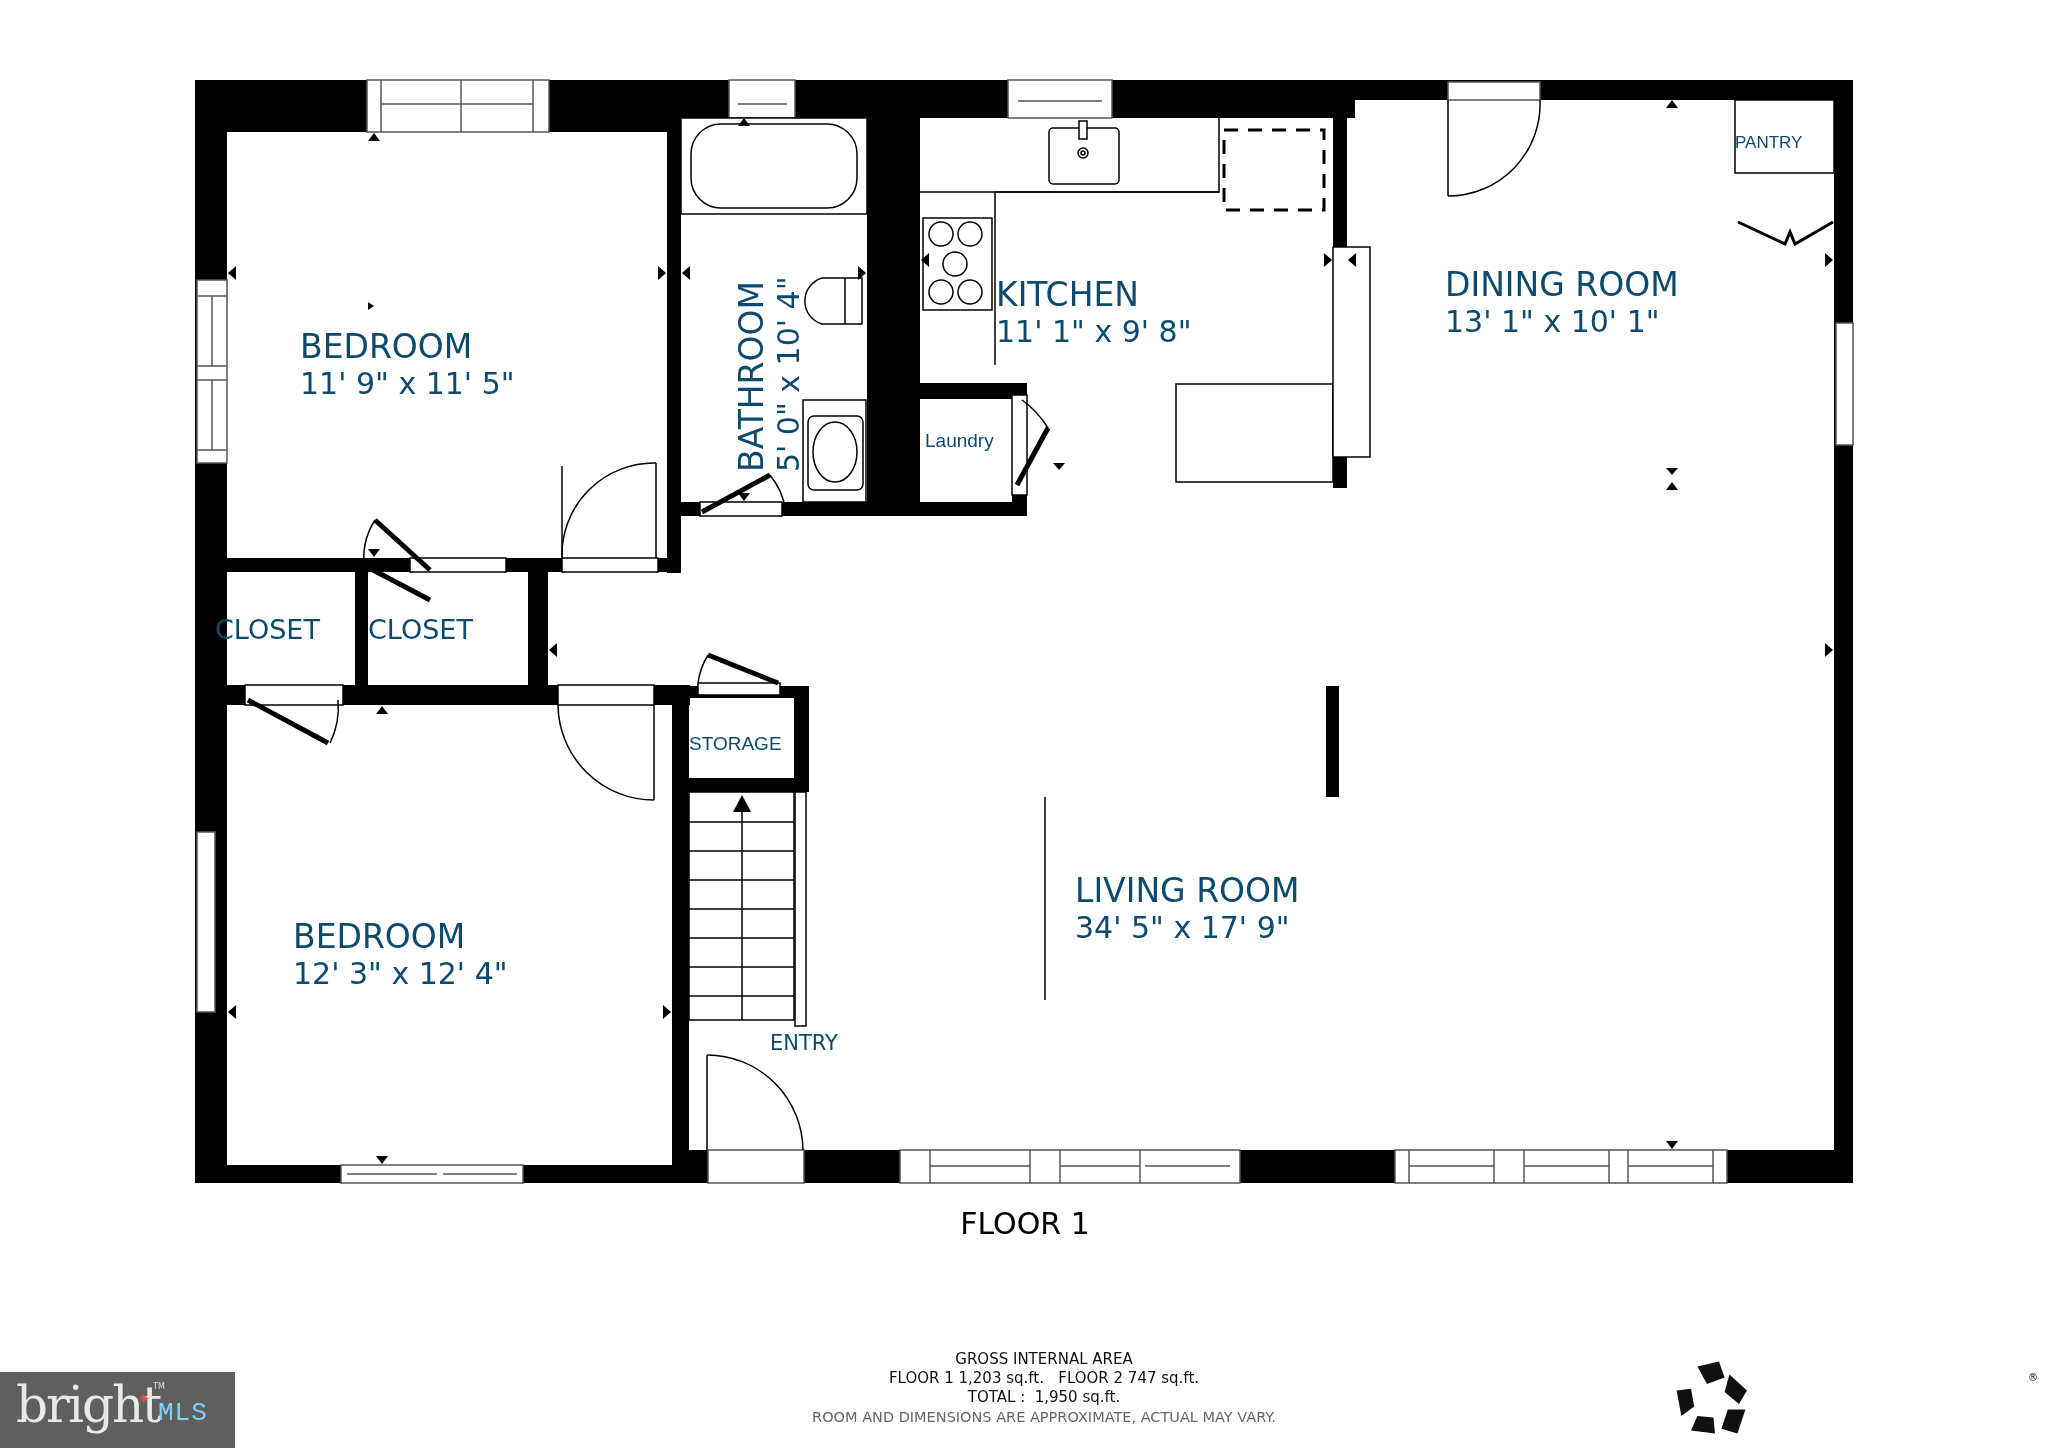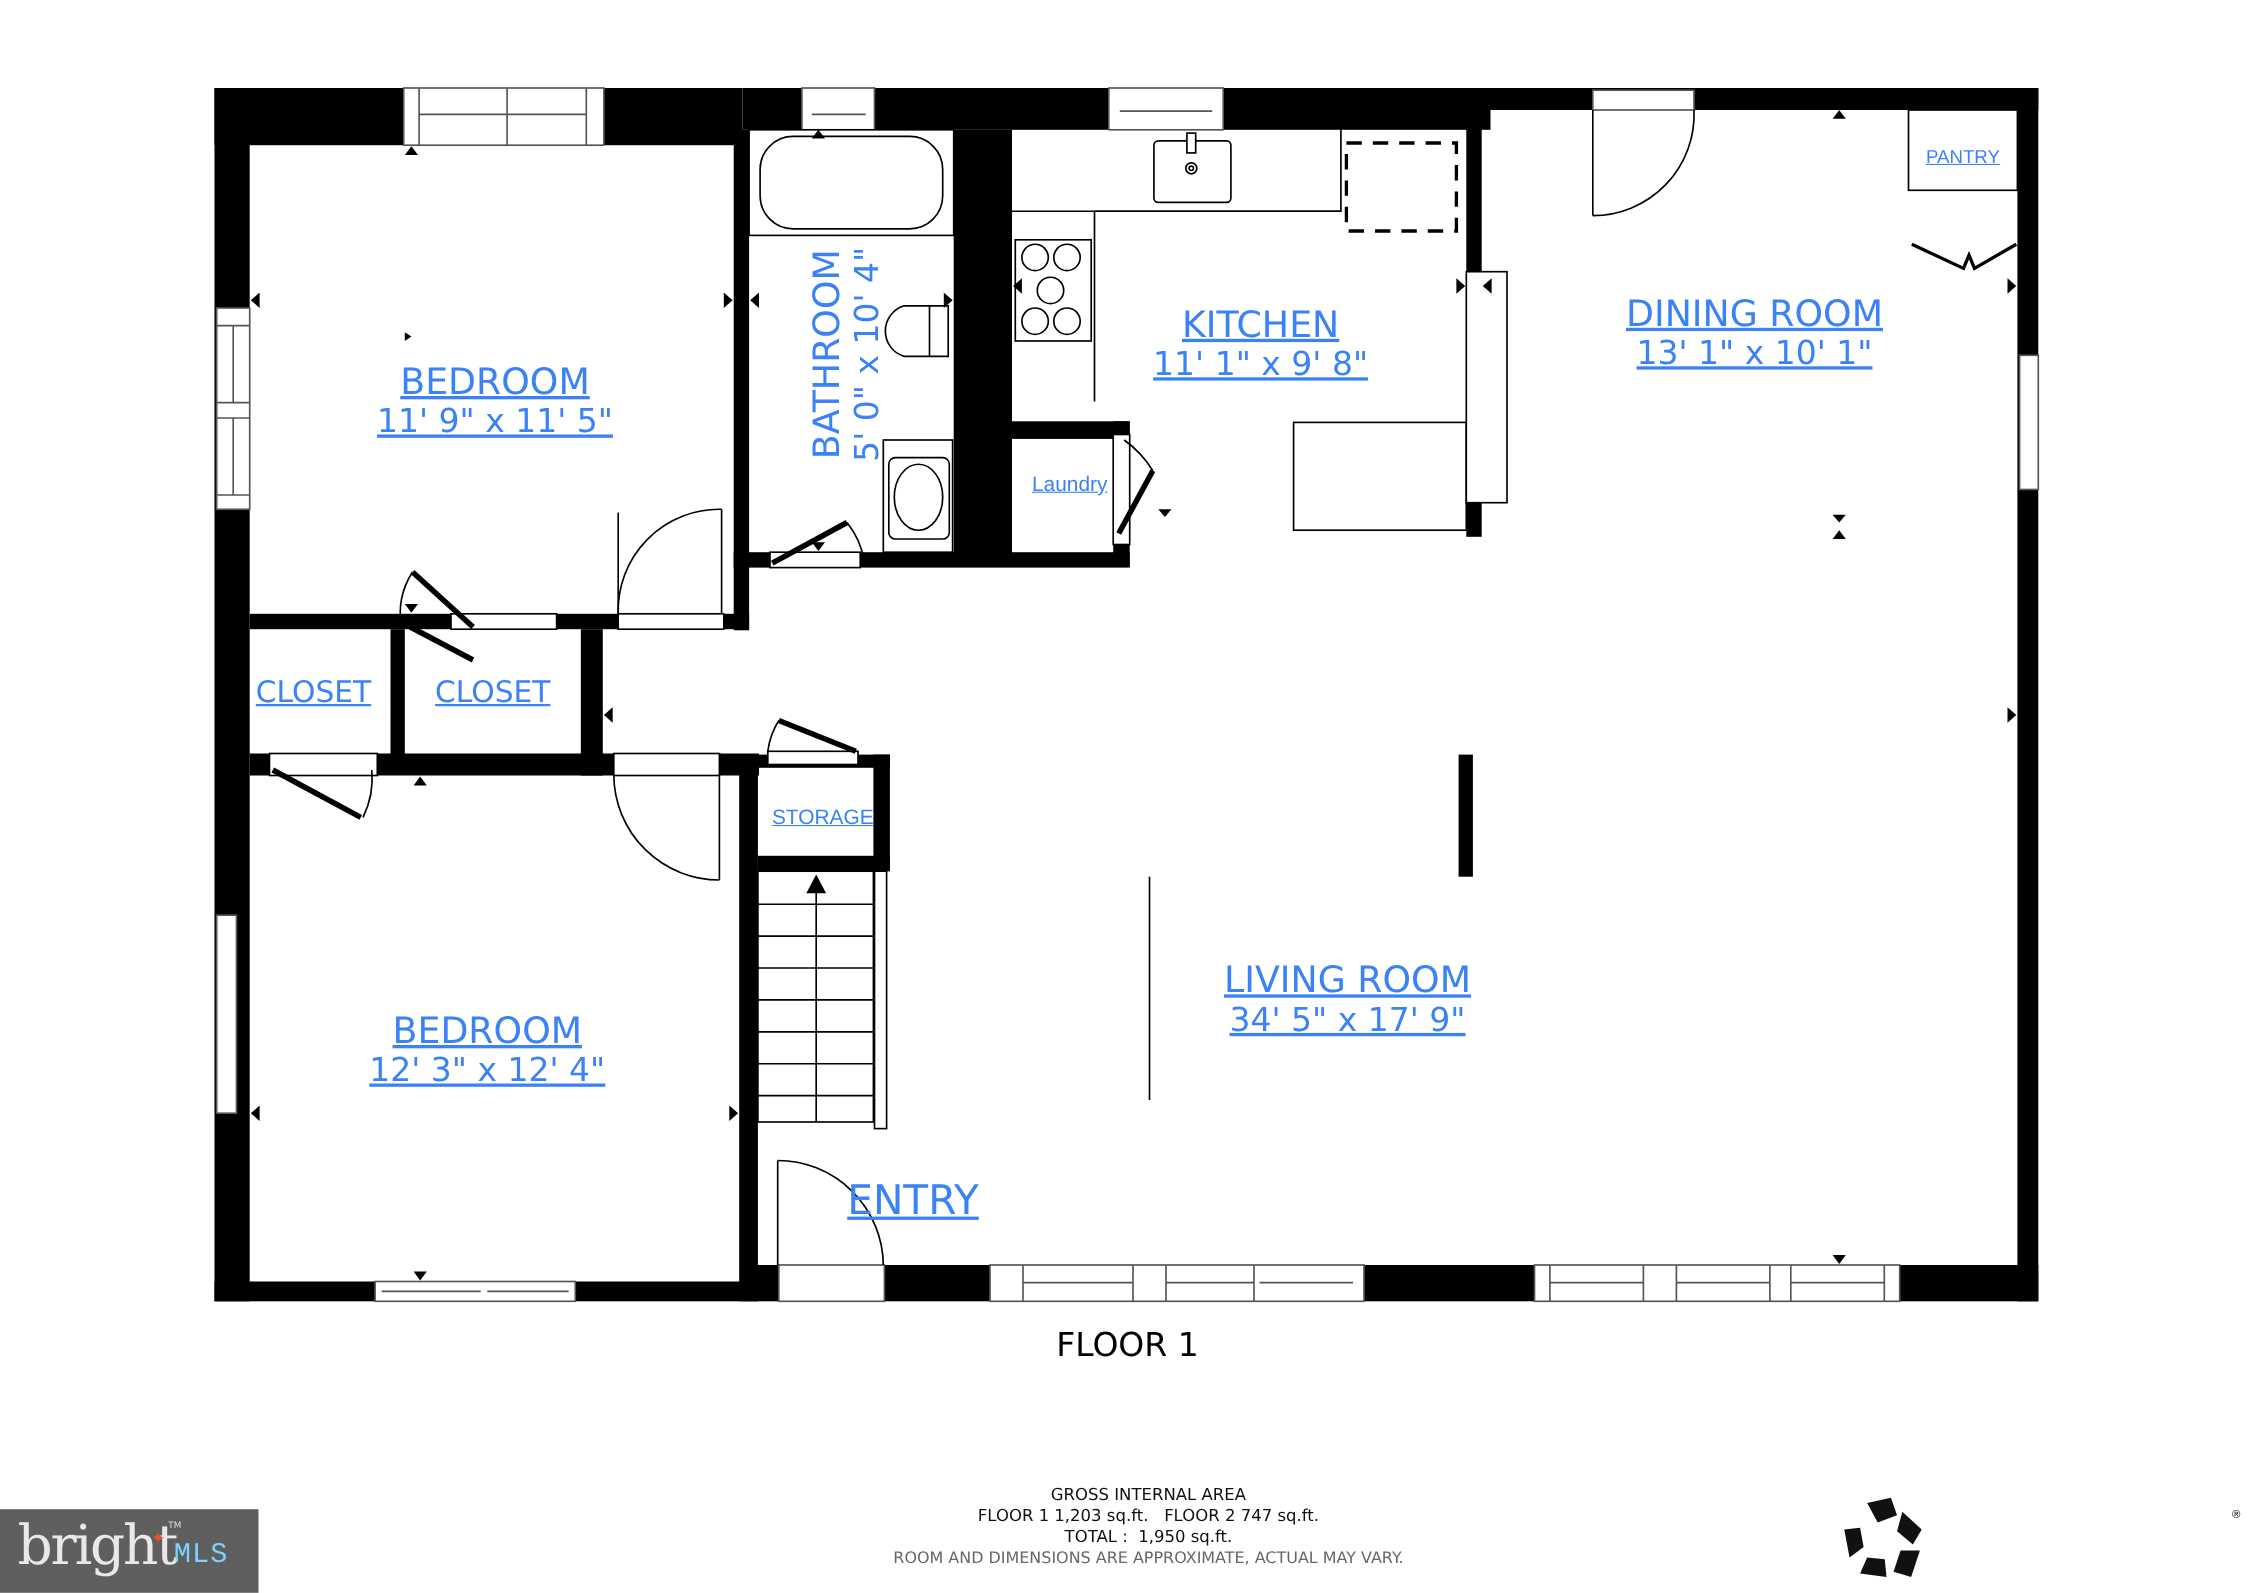--- a/index.html
+++ b/index.html
@@ -1,18 +1,18 @@
 <!DOCTYPE html>
 <html><head>
 <meta charset="utf-8">
 <style>
   html, body { margin: 0; padding: 0; background: #ffffff; }
   body { width: 2048px; height: 1448px; position: relative; overflow: hidden; font-family: "DejaVu Sans", sans-serif; }
   #plan { position: absolute; left: 0; top: 0; width: 2048px; height: 1448px; }
-  .label { position: absolute; text-align: center; color: #3b82f6; font-family: "DejaVu Sans", sans-serif; white-space: nowrap; text-decoration: underline; }
+  .label { position: absolute; text-align: left; color: #0c4a6e; font-family: "DejaVu Sans", sans-serif; white-space: nowrap; }
   .room-name { font-size: 33px; letter-spacing: 0px; line-height: 38px; }
   .room-dim { font-size: 30px; line-height: 36px; }
   .small { font-size: 27px; }
   .tiny { font-family: "Liberation Sans", sans-serif; font-size: 19px; }
   .tiny2 { font-family: "Liberation Sans", sans-serif; font-size: 17px; }
   #floor-title { position: absolute; left: 900px; width: 250px; top: 1206px; text-align: center; font-size: 30px; }
   #footer { position: absolute; left: 764px; width: 560px; top: 1350px; text-align: center; font-family: "DejaVu Sans", sans-serif; color: #111; }
   #footer .f1 { font-size: 15px; line-height: 19px; }
   #footer .f4 { font-size: 14.5px; line-height: 20px; color: #666; }
   #bright { position: absolute; left: 0; top: 1372px; width: 235px; height: 76px; background: #5f5f5f; }
@@ -246,21 +246,21 @@
 <div class="label" style="left:293px;width:300px;top:918px;">
   <div class="room-name">BEDROOM</div>
   <div class="room-dim">12' 3" x 12' 4"</div>
 </div>
 
 <div class="label" style="left:1075px;width:300px;top:872px;">
   <div class="room-name">LIVING ROOM</div>
   <div class="room-dim">34' 5" x 17' 9"</div>
 </div>
 
-<div class="label room-name" style="left:770px;width:120px;top:1073px;font-size:37px;">ENTRY</div>
+<div class="label room-name" style="left:770px;width:120px;top:1024px;font-size:21px;">ENTRY</div>
 
 <div id="floor-title">FLOOR 1</div>
 
 <div id="footer">
   <div class="f1">GROSS INTERNAL AREA</div>
   <div class="f1" style="white-space:pre;">FLOOR 1 1,203 sq.ft.   FLOOR 2 747 sq.ft.</div>
   <div class="f1" style="white-space:pre;">TOTAL :  1,950 sq.ft.</div>
   <div class="f4">ROOM AND DIMENSIONS ARE APPROXIMATE, ACTUAL MAY VARY.</div>
 </div>
 

